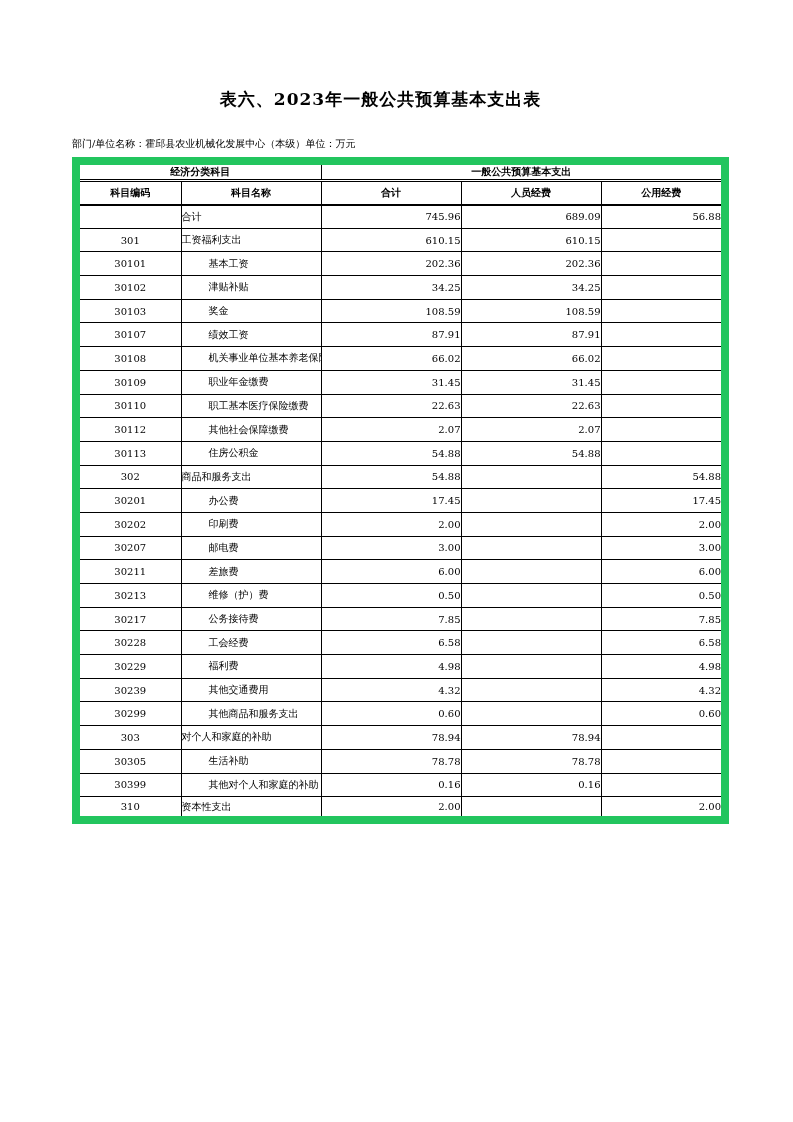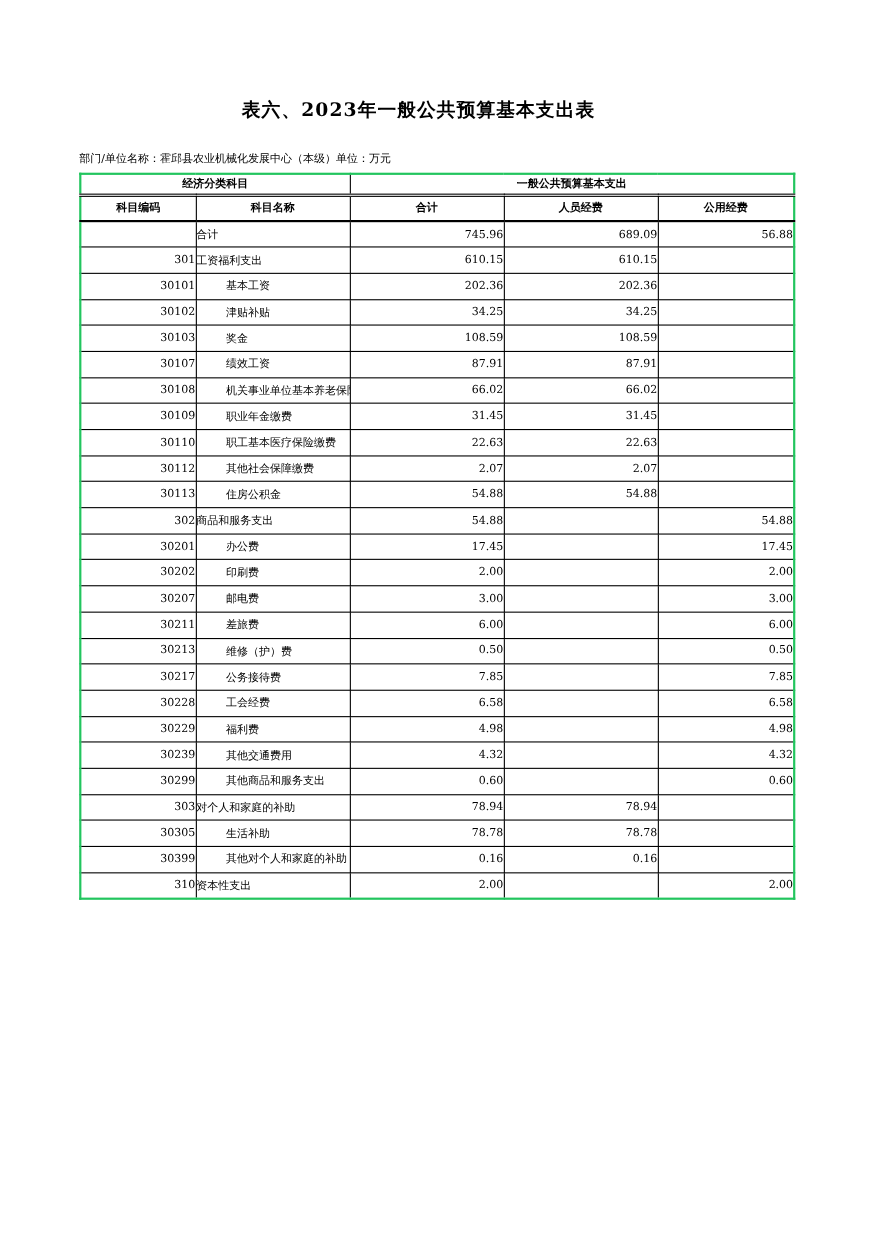--- a/index.html
+++ b/index.html
@@ -36,21 +36,21 @@
     align-items: flex-end;
     font-size: 10px;
   }
   table.budget-table {
     position: absolute;
     top: 157px;
     left: 72px;
     width: 649px;
     border-collapse: collapse;
     table-layout: fixed;
-    border: 2px solid #22c55e;
+    border: 8px solid #22c55e;
   }
   .budget-table th, .budget-table td {
     border: 1px solid #000000;
     font-size: 10px;
     vertical-align: middle;
     overflow: hidden;
     white-space: nowrap;
     padding: 0;
   }
   .budget-table thead th {
@@ -67,21 +67,21 @@
     height: 24px;
   }
   .budget-table tr.cols-row th {
     border-bottom: 2px solid #000000;
     text-align: center;
   }
   .budget-table tbody tr {
     height: 23.7px;
   }
   .cell-code {
-    text-align: right;
+    text-align: center;
     padding-left: 2px;
   }
   .cell-name {
     text-align: left;
     padding-left: 4px;
   }
   tr.level2 .cell-code {
     margin-left: 18px;
   }
   tr.level2 .cell-name {

